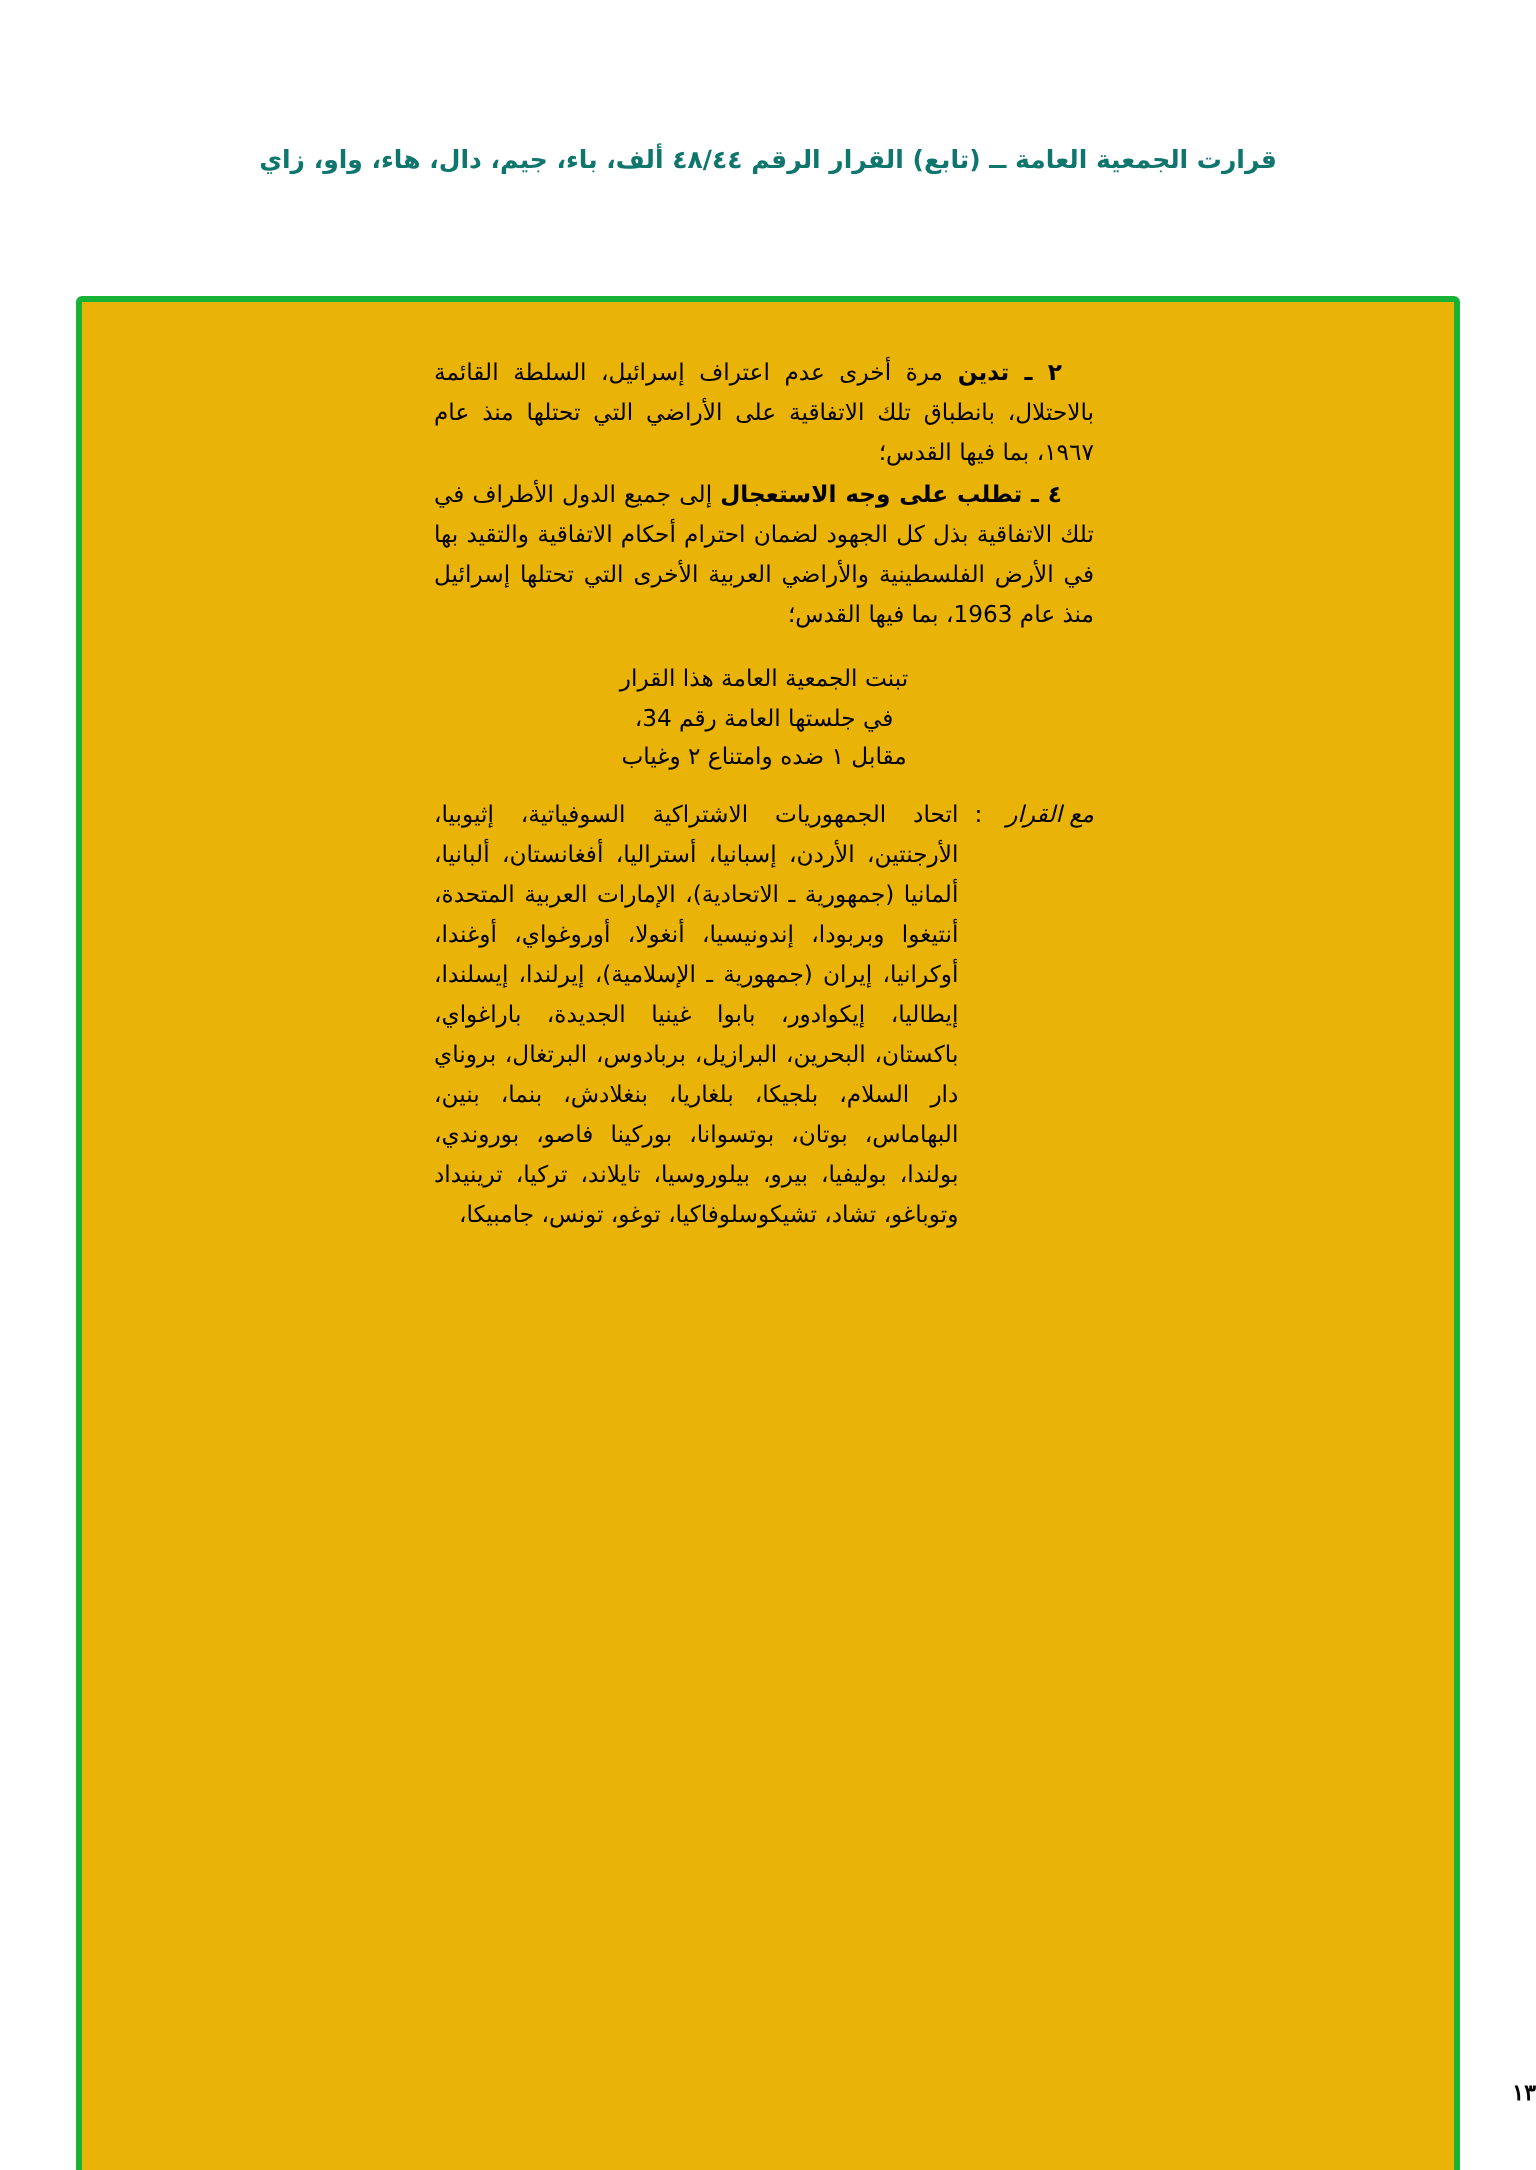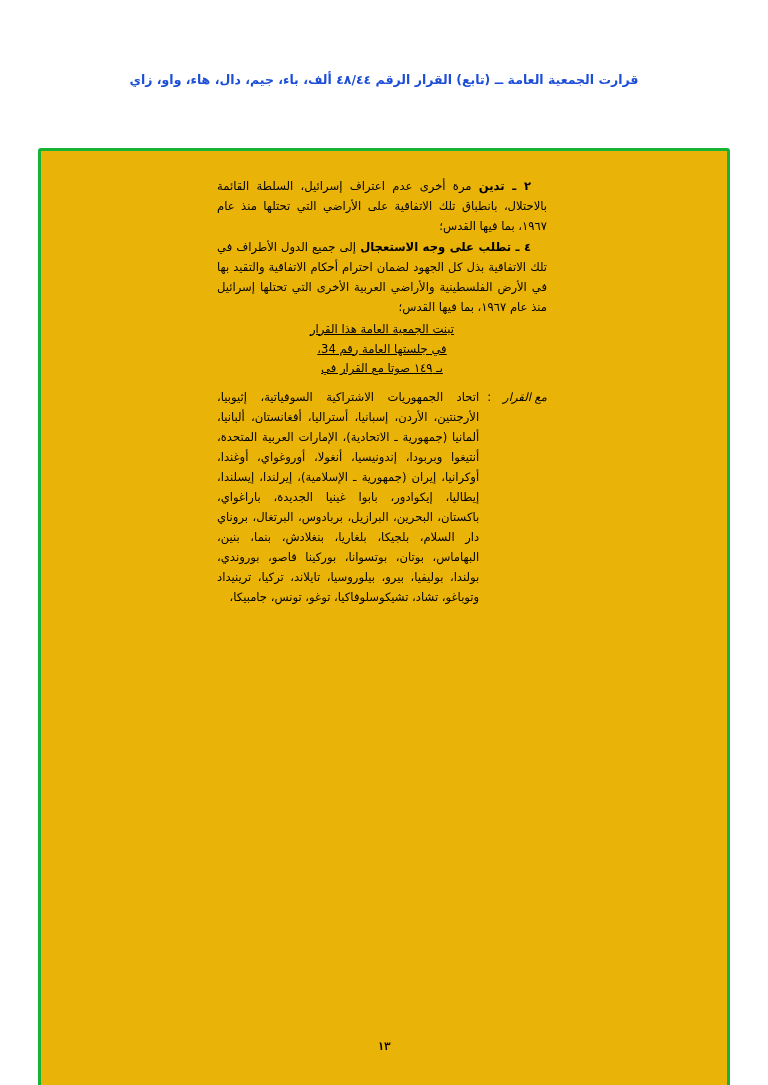--- a/index.html
+++ b/index.html
@@ -31,21 +31,21 @@
     right: 0;
     text-align: center;
     direction: rtl;
   }
   .doc-header .title {
     font-family: "DejaVu Sans", "Liberation Sans", sans-serif;
     font-weight: bold;
     font-size: 12.5px;
     letter-spacing: 0px;
     line-height: 1.35;
-    color: #1d4ed8;
+    color: #0f766e;
   }
   .doc-header .source {
     margin-top: 7px;
     font-family: "DejaVu Sans", "Liberation Sans", sans-serif;
     font-weight: bold;
     font-size: 8.6px;
     line-height: 1.35;
     color: #000;
   }
 
@@ -80,24 +80,23 @@
   .para {
     margin: 0 0 1px 0;
     text-indent: 16px;
   }
   .para .lead {
     font-family: "DejaVu Sans", "Liberation Sans", sans-serif;
     font-weight: bold;
   }
 
   .centered-block {
-    margin-top: 2px;
+    margin-top: 12px;
     text-align: center;
     text-align-last: center;
-    text-decoration: underline;
   }
   .centered-block .line {
     margin: 0;
   }
 
   
   .votes {
     margin-top: 9px;
     display: flex;
     flex-direction: row;
@@ -122,22 +121,21 @@
     text-align-last: right;
     line-height: 1.72;
   }
 
   
   .page-number {
     position: absolute;
     bottom: 32px;
     left: 0;
     right: 0;
-    text-align: center;
-    font-family: Liberation Mono, monospace;
+    font-family: Liberation Sans, sans-serif;
     font-weight: bold;
     font-size: 11px;
     color: #000;
   }
 </style>
 </head>
 <body>
 
 <div class="page">
 
@@ -145,27 +143,27 @@
     <div class="title">قرارت الجمعية العامة ــ (تابع) القرار الرقم ٤٨/٤٤ ألف، باء، جيم، دال، هاء، واو، زاي</div>
   </div>
 
   <div class="frame">
 
     <div class="body-col">
 
       <p class="para"><span class="lead">٢ ـ تدين</span><span> مرة أخرى عدم اعتراف إسرائيل، السلطة القائمة بالاحتلال، بانطباق تلك الاتفاقية على الأراضي التي تحتلها منذ عام ١٩٦٧، بما فيها القدس؛</span></p>
 
 
-      <p class="para"><span class="lead">٤ ـ تطلب على وجه الاستعجال</span><span> إلى جميع الدول الأطراف في تلك الاتفاقية بذل كل الجهود لضمان احترام أحكام الاتفاقية والتقيد بها في الأرض الفلسطينية والأراضي العربية الأخرى التي تحتلها إسرائيل منذ عام ١٩٦٧، بما فيها القدس؛</span></p>
+      <p class="para"><span class="lead">٤ ـ تطلب على وجه الاستعجال</span><span> إلى جميع الدول الأطراف في تلك الاتفاقية بذل كل الجهود لضمان احترام أحكام الاتفاقية والتقيد بها في الأرض الفلسطينية والأراضي العربية الأخرى التي تحتلها إسرائيل منذ عام 1963، بما فيها القدس؛</span></p>
 
 
       <div class="centered-block">
         <p class="line">تبنت الجمعية العامة هذا القرار</p>
         <p class="line">في جلستها العامة رقم 34،</p>
-        <p class="line">بـ ١٤٩  صوتا مع القرار في</p>
+        <p class="line">مقابل ١ ضده وامتناع ٢ وغياب</p>
       </div>
 
       <div class="votes">
         <span class="vote-label">مع القرار</span>
         <span class="vote-colon">:</span>
         <span class="vote-list">اتحاد الجمهوريات الاشتراكية السوفياتية، إثيوبيا، الأرجنتين، الأردن، إسبانيا، أستراليا، أفغانستان، ألبانيا، ألمانيا (جمهورية ـ الاتحادية)، الإمارات العربية المتحدة، أنتيغوا وبربودا، إندونيسيا، أنغولا، أوروغواي، أوغندا، أوكرانيا، إيران (جمهورية ـ الإسلامية)، إيرلندا، إيسلندا، إيطاليا، إيكوادور، بابوا غينيا الجديدة، باراغواي، باكستان، البحرين، البرازيل، بربادوس، البرتغال، بروناي دار السلام، بلجيكا، بلغاريا، بنغلادش، بنما، بنين، البهاماس، بوتان، بوتسوانا، بوركينا فاصو، بوروندي، بولندا، بوليفيا، بيرو، بيلوروسيا، تايلاند، تركيا، ترينيداد وتوباغو، تشاد، تشيكوسلوفاكيا، توغو، تونس، جامبيكا،</span>
       </div>
 
     </div>
   </div>

